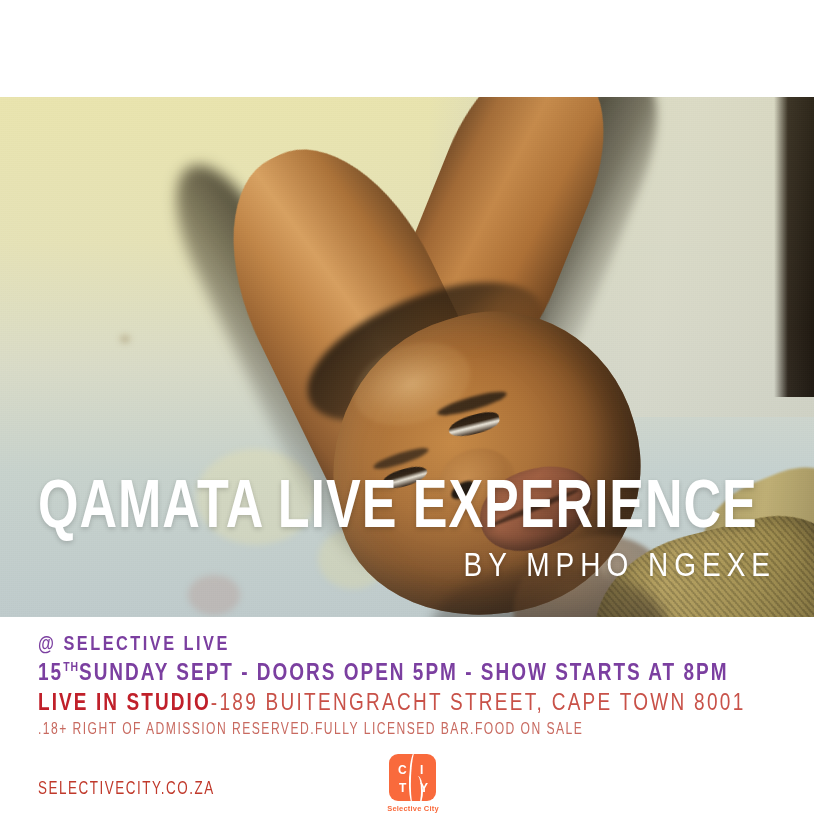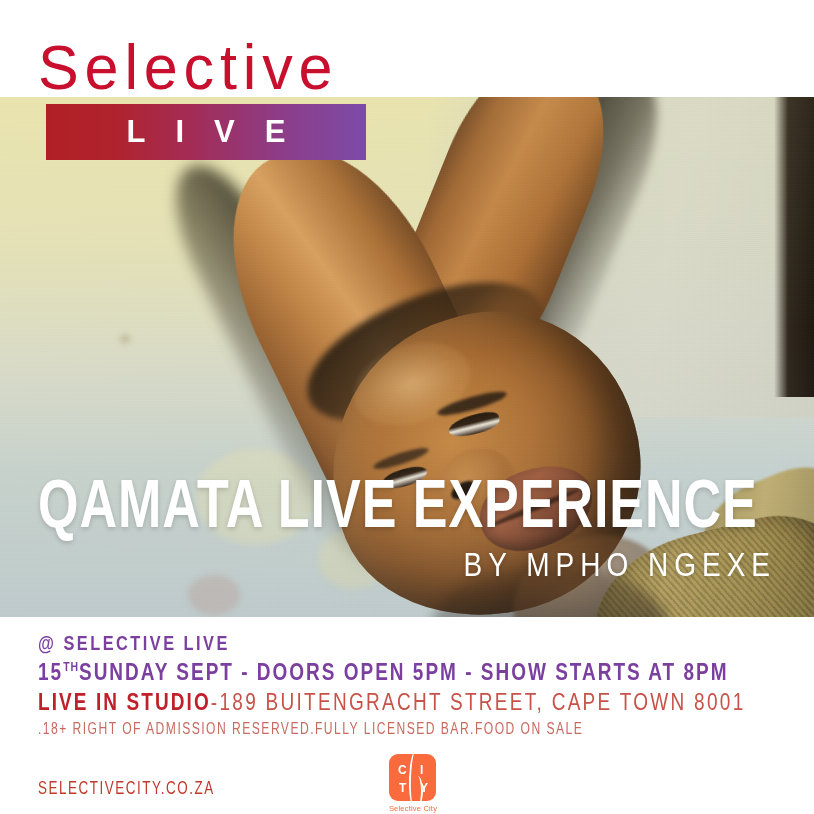--- a/index.html
+++ b/index.html
@@ -253,21 +253,21 @@
     position:absolute;left:20px;top:-4px;width:10px;height:56px;
     border-left:2.5px solid #ffffff;border-radius:60% 0 0 60%;
     transform:skewX(-2deg);
   }
   #sc-curve2{
     position:absolute;left:23px;top:22px;width:9px;height:30px;
     border-right:2.5px solid #ffffff;border-radius:0 60% 60% 0;
   }
   #sc-name{
     position:absolute;left:0;top:50px;width:60px;text-align:center;
-    color:#F96A3C;font-size:7.5px;font-weight:400;
+    color:#F96A3C;font-size:7.5px;font-weight:700;
     font-family:"Liberation Sans",sans-serif;letter-spacing:0.2px;
   }
   
   #qk-logo{position:absolute;right:22px;top:12px;width:140px;height:58px;}
   #qk-top{
     position:absolute;right:0;top:0;width:140px;text-align:right;
     color:#D94A45;font-size:8.5px;font-weight:400;letter-spacing:1.1px;
     font-family:"Liberation Sans",sans-serif;
     transform:scaleY(1.25);transform-origin:right top;
   }
@@ -313,26 +313,20 @@
     <div class="lip-line"></div>
     <div class="chin"></div>
     <div class="fabric2"></div>
     <div class="fabric"></div>
     <div class="neck-shadow"></div>
     <div class="dark-shoulder"></div>
     <div class="warm-tint"></div>
     <div class="grain"></div>
   </div>
 
-  <div id="logo-wrap">
-    <div id="logo-selective">Selective</div>
-    <div id="logo-live-bar">
-      <div id="logo-live-text">LIVE</div>
-    </div>
-  </div>
 
   <div id="title-block">
     <div id="main-title">QAMATA LIVE EXPERIENCE</div>
     <div id="sub-title">BY MPHO NGEXE</div>
   </div>
 
   <div id="details">
     <div class="det-line" id="line-venue">@ SELECTIVE LIVE</div>
 
     <div class="det-line" id="line-date">

